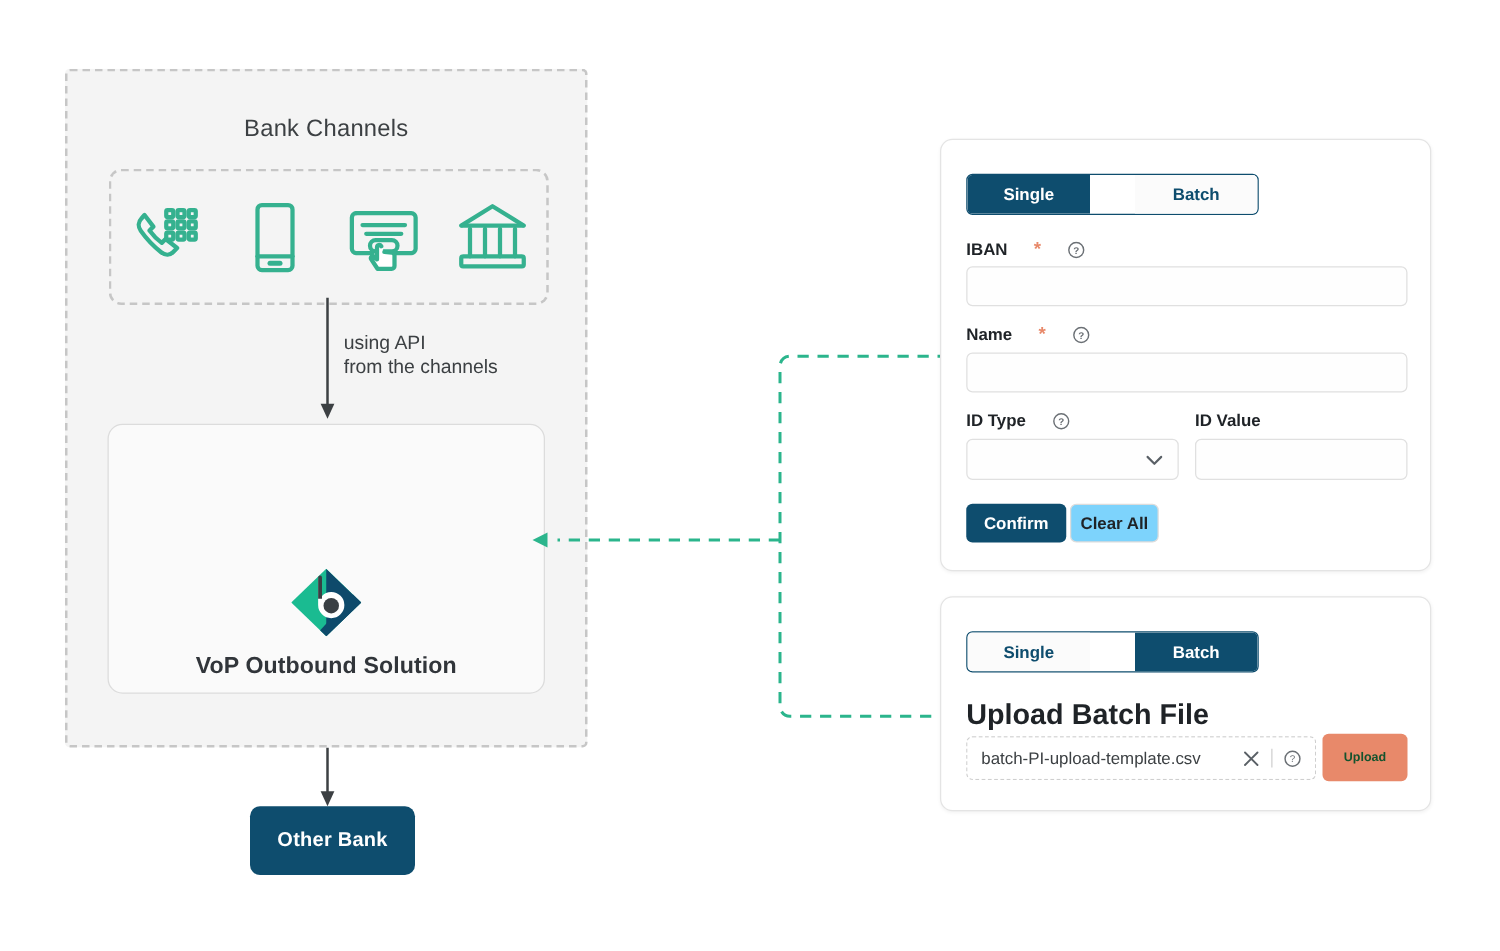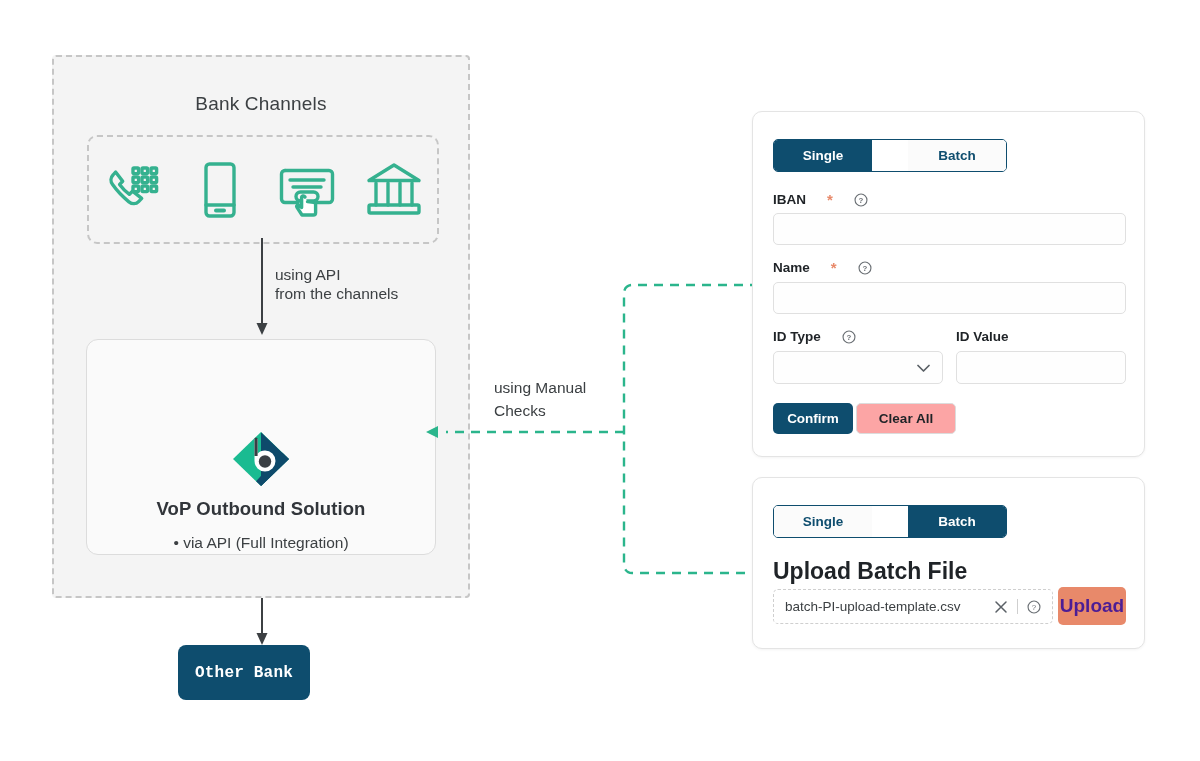--- a/index.html
+++ b/index.html
@@ -59,25 +59,25 @@
     margin-top: 11px; padding: 0 14px;
     list-style: none; text-align: center;
     font-size: 15.5px; line-height: 23px; color: #3c4043;
   }
   .vop-bullets li { text-indent: 0; }
   .vop-bullets li::before { content: "• "; }
 
   
   .down-arrow2 { position: absolute; left: 252px; top: 598px; }
   .other-bank {
-    position: absolute; left: 178px; top: 645px;
+    position: absolute; left: 200px; top: 645px;
     width: 132px; height: 55px;
     background: #0e4d6e; color: #ffffff;
     border: none; border-radius: 8px;
-    font-family: Liberation Mono, monospace;
+    font-family: Liberation Sans, sans-serif;
     font-size: 16px; font-weight: bold; letter-spacing: .2px;
     cursor: pointer;
   }
 
   
   .teal-connector { position: absolute; left: 424px; top: 275px; pointer-events: none; }
   .manual-label {
     position: absolute; left: 494px; top: 376px;
     font-size: 15.5px; line-height: 23px; color: #3c4043;
     white-space: pre-line;
@@ -123,41 +123,41 @@
     border: 1.5px solid #e0e0e0; border-radius: 5px;
   }
   .sel-caret { position: absolute; right: 12px; top: 12px; }
 
   .act-btn {
     position: absolute; height: 31px; border-radius: 5px;
     font-family: "Liberation Sans", sans-serif;
     font-size: 13.5px; font-weight: bold; cursor: pointer;
   }
   #confirm-btn { left: 20px; top: 291px; width: 80px; background: #0e4d6e; color: #fff; border: none; }
-  #clearall-btn { left: 103px; top: 291px; width: 100px; background: #fca5a5; color: #1f2327; border: 1.5px solid #dcdcdc; }
+  #clearall-btn { left: 103px; top: 291px; width: 71px; background: #7dd3fc; color: #1f2327; border: 1.5px solid #dcdcdc; }
 
   .upload-head {
     position: absolute; left: 20px; top: 80px;
     font-size: 23px; font-weight: bold; color: #1f2327;
   }
   .drop-zone {
     position: absolute; left: 20px; top: 111px;
     width: 280px; height: 35px;
     border: 1.5px dashed #cfcfcf; border-radius: 5px;
     display: flex; align-items: center; padding: 0 11px;
   }
   .file-name { font-size: 13.5px; color: #3c4043; flex: 1; }
   .x-ic { width: 14px; height: 14px; cursor: pointer; }
   .divider-v { width: 1px; height: 15px; background: #cfcfcf; margin: 0 9px; }
   #upload-btn {
     position: absolute; left: 305px; top: 109px;
-    width: 68px; height: 38px; background: #e8896a; color: #4c1d95;
+    width: 68px; height: 38px; background: #e8896a; color: #14532d;
     border: none; border-radius: 5px;
     font-family: "Liberation Sans", sans-serif;
-    font-size: 19px; font-weight: bold; cursor: pointer;
+    font-size: 10px; font-weight: bold; cursor: pointer;
   }
 </style>
 </head>
 <body>
 
 <div id="stage">
 
   <div class="bank-channels-panel">
     <div class="bank-channels-title">Bank Channels</div>
 
@@ -237,21 +237,20 @@
 
         <path d="M24.5 9 v22 a10.5 10.5 0 1 0 10.5-10.5 c-3 0-5.6 1.2-7.4 3.2 V9 z" fill="#ffffff"></path>
         <path d="M27.6 9 v17 h-3.1 V9 a1.55 1.55 0 0 1 3.1 0 z" fill="#3a3f44"></path>
         <circle cx="35" cy="31.5" r="6.2" fill="#3a3f44"></circle>
       </svg>
     </span>
 
     <div class="vop-title">VoP Outbound Solution</div>
 
     <ul class="vop-bullets">
-      <li>via API (Full Integration)</li>
     </ul>
   </div>
 
   <span class="down-arrow2">
     <svg width="20" height="50" viewBox="0 0 20 50">
       <line x1="10" y1="0" x2="10" y2="38" stroke="#3c4043" stroke-width="2"></line>
       <path d="M10 47 L4.5 35 L15.5 35 Z" fill="#3c4043"></path>
     </svg>
   </span>
 
@@ -261,22 +260,20 @@
     <svg width="340" height="320" viewBox="0 0 340 320" fill="none" stroke="#2bb58c" stroke-width="2.4" stroke-dasharray="9 7" stroke-linecap="butt">
 
       <path d="M335 10 H208 a8 8 0 0 0 -8 8 V290 a8 8 0 0 0 8 8 H335"></path>
 
       <path d="M200 157 H22"></path>
     </svg>
     <svg width="24" height="20" viewBox="0 0 24 20" style="position:absolute;left:0;top:147px;">
       <path d="M2 10 L14 4 L14 16 Z" fill="#2bb58c"></path>
     </svg>
   </span>
-  <div class="manual-label">using Manual
-Checks</div>
 
   <div class="form-card" id="card-single">
 
     <div class="seg-toggle">
       <button class="seg-btn active">Single</button>
       <button class="seg-btn idle">Batch</button>
     </div>
 
     <div class="fld-label" style="left:20px; top:80px;">
       <span>IBAN</span>

